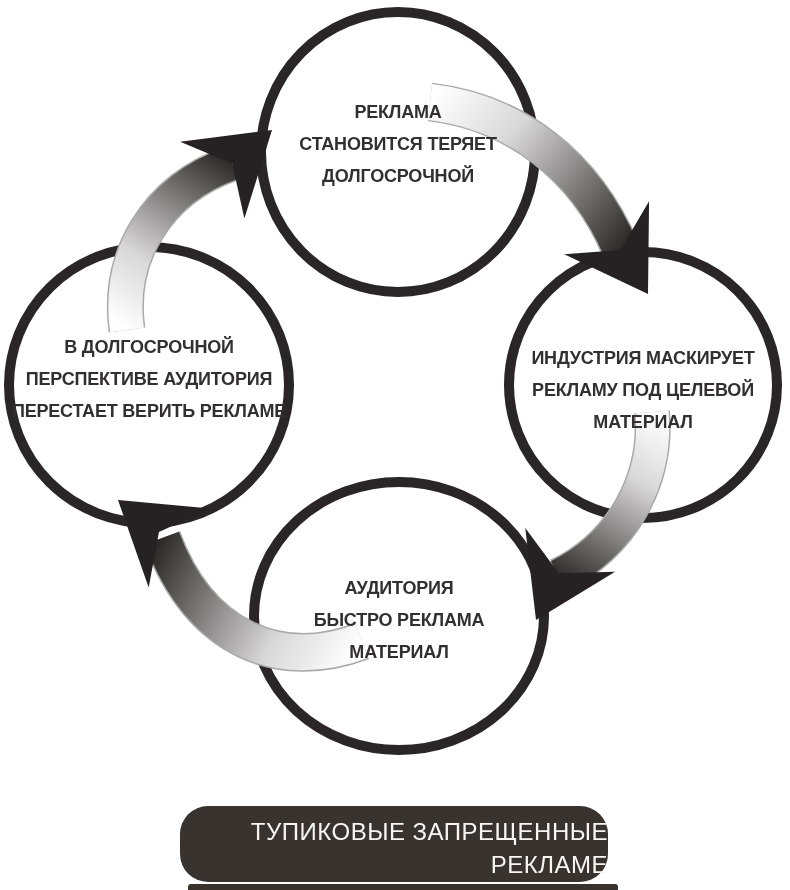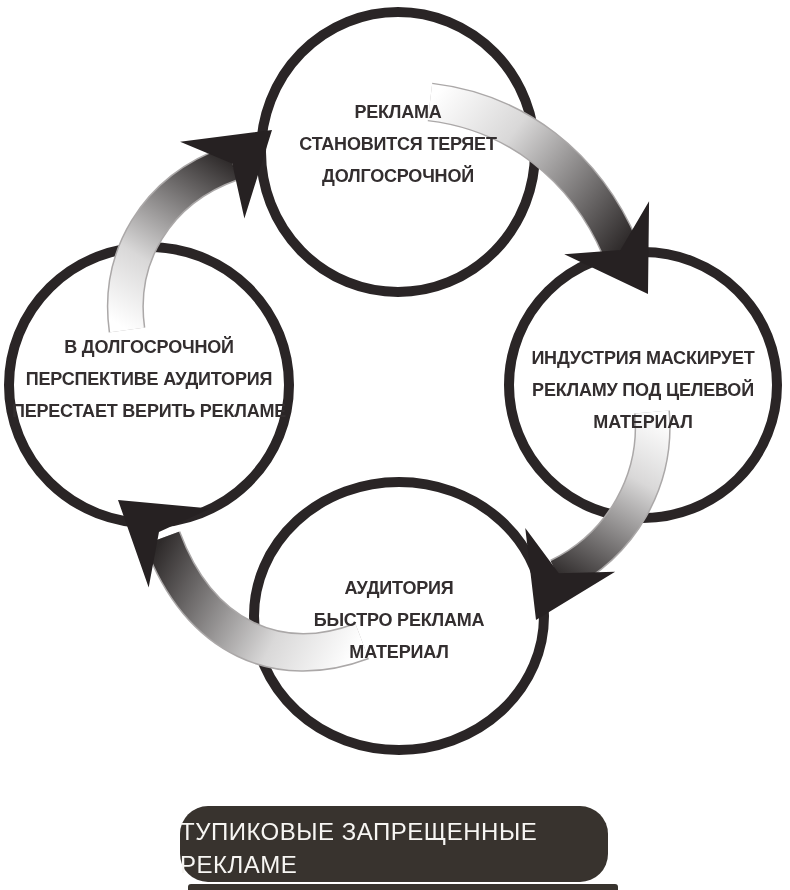--- a/index.html
+++ b/index.html
@@ -22,21 +22,21 @@
   }
   .node-label .line{white-space:nowrap;}
   #caption{
     position:absolute;
     left:180px;top:806px;
     width:428px;height:76px;
     box-sizing:border-box;
     padding-top:9px;
     background:#38332e;
     border-radius:28px;
-    text-align:left;
+    text-align:right;
     color:#f7f6f3;
     font-size:24px;
     font-weight:400;
     line-height:33px;
     letter-spacing:0.5px;
   }
   #bottom-strip{
     position:absolute;
     left:188px;top:884px;
     width:430px;height:6px;

